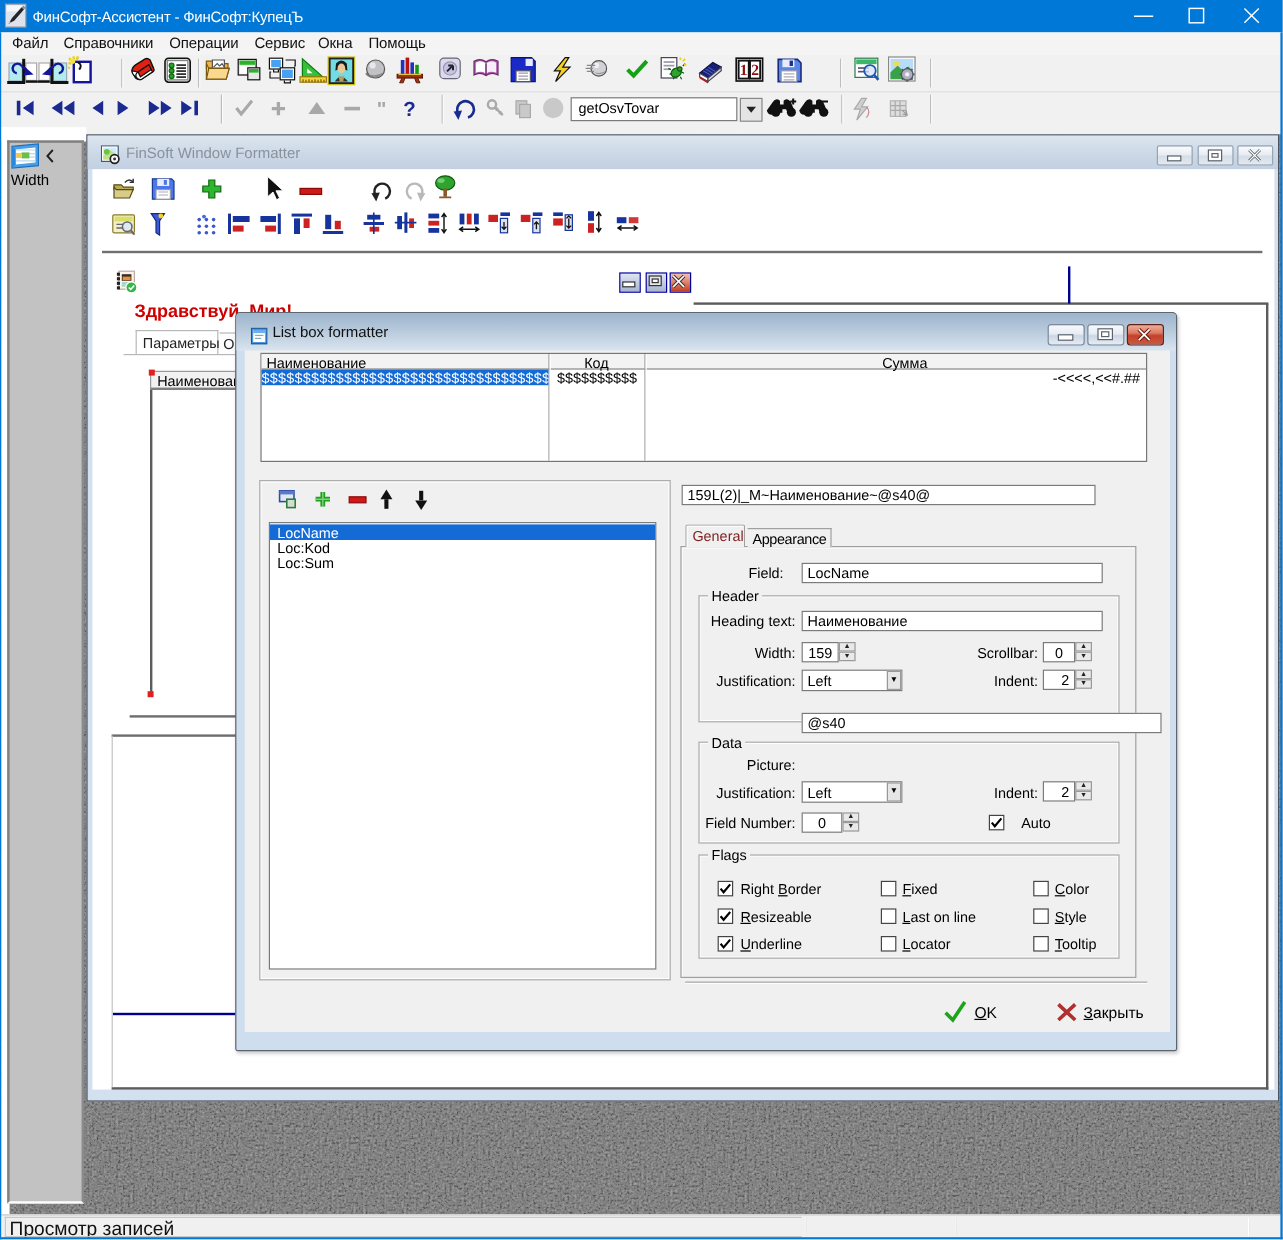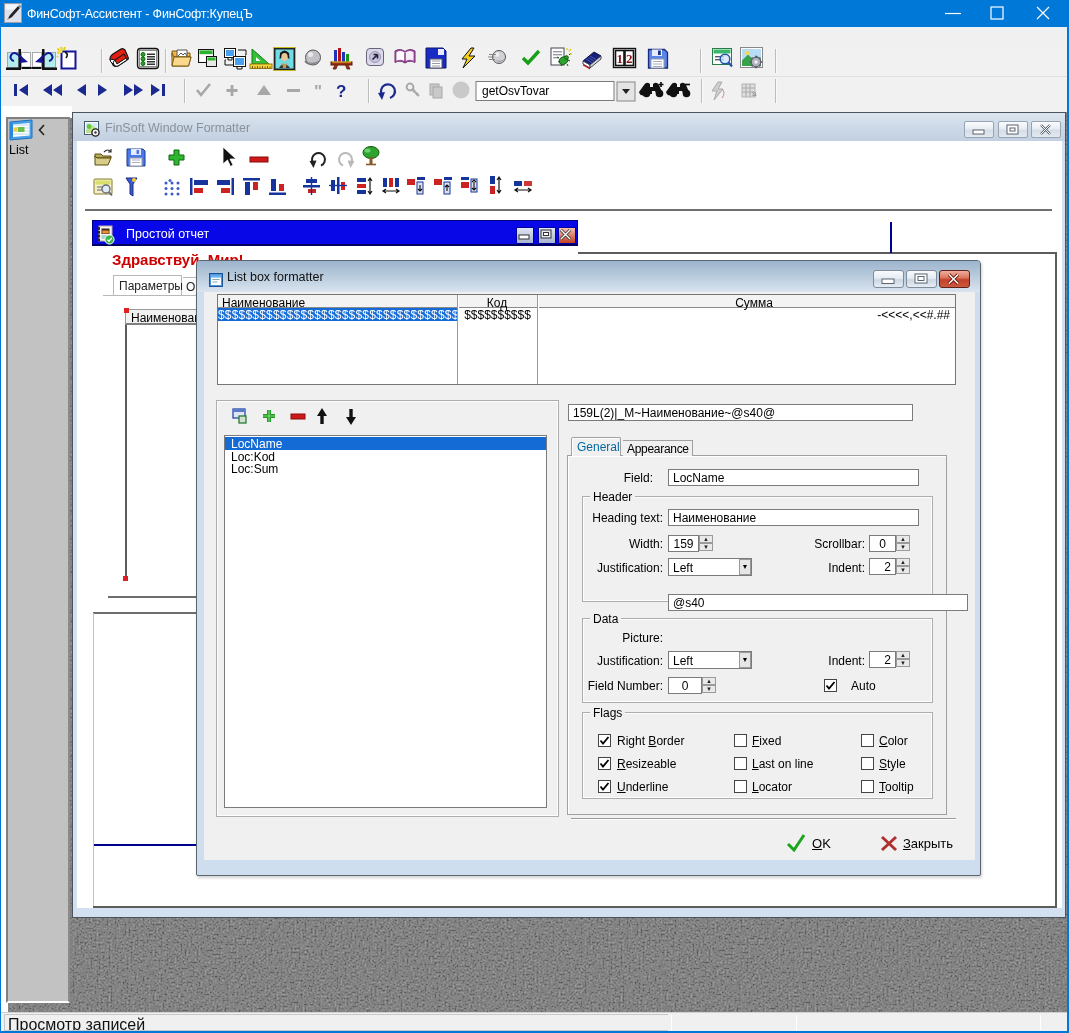--- a/index.html
+++ b/index.html
@@ -60,20 +60,28 @@
     <path d="M14 4 L6 13 L3 18 L8 15 L16 6 Z" fill="#23242a"></path>
     <path d="M14 4 L16 6 L17.5 4.5 L15.5 2.5 Z" fill="#8a8f9a"></path>
     <path d="M3 18 L5 16.5 L4.5 16 Z" fill="#fff"></path>
   </svg>
   <svg class="ab" style="left:930px;top:0" width="139" height="27">
     <line x1="15" y1="13.5" x2="31" y2="13.5" stroke="#fff" stroke-width="1.2"></line>
     <rect x="61" y="7" width="12" height="12" fill="none" stroke="#fff" stroke-width="1.2"></rect>
     <path d="M107 7 L119 19 M119 7 L107 19" stroke="#fff" stroke-width="1.2"></path>
   </svg>
 
+  <div class="ab" id="menubar">
+    <span class="mi" style="left:9px">Файл</span>
+    <span class="mi" style="left:52px">Справочники</span>
+    <span class="mi" style="left:140px">Операции</span>
+    <span class="mi" style="left:211px">Сервис</span>
+    <span class="mi" style="left:264px">Окна</span>
+    <span class="mi" style="left:306px">Помощь</span>
+  </div>
 
   <div class="ab" id="tb1"></div>
   <div class="ab" id="tb2"></div>
   <div class="ab" id="tbund"></div>
   <svg class="ab" style="left:0;top:46px" width="1069" height="30">
 
     <g stroke-width="1">
         <line x1="101.5" y1="3" x2="101.5" y2="27" stroke="#bdbdbd"></line>
         <line x1="102.5" y1="3" x2="102.5" y2="27" stroke="#fafafa"></line>
     <line x1="165.5" y1="3" x2="165.5" y2="27" stroke="#bdbdbd"></line>
@@ -359,21 +367,21 @@
           <feFuncG type="linear" slope="3.2" intercept="-1.1"></feFuncG>
           <feFuncB type="linear" slope="3.2" intercept="-1.1"></feFuncB>
         </feComponentTransfer>
       </filter>
     <rect width="1067" height="900" fill="#757575"></rect>
     <rect width="1067" height="900" filter="url(#nz)" opacity="0.4"></rect>
   </svg>
   <div class="ab" id="lstrip"></div>
   <div class="ab" style="left:1px;top:106px;width:71px;height:12px;background:#fff"></div>
   <div class="ab" id="lpanel"></div>
-  <div class="ab" id="listlbl">List</div>
+  <div class="ab" id="listlbl">Width</div>
   <svg class="ab" style="left:8px;top:119px" width="40" height="24">
     <path d="M2 3 L24 1 L24 19 L2 21 Z" fill="#4aa0e8" stroke="#1c70c0"></path>
     <path d="M5 5.5 L21.5 4 L21.5 16.5 L5 18 Z" fill="#fff"></path>
     <path d="M5 6 h16.5 M5 9 h16.5 M5 12 h16.5 M5 15 h16.5" stroke="#b8d8f0" stroke-width="1"></path>
     <rect x="10" y="8" width="6.5" height="5" fill="#6abe4a"></rect>
     <rect x="5.5" y="8.5" width="4" height="4" fill="#f0c84a"></rect>
     <path d="M2 3 L5 5.5 L5 18 L2 21 Z" fill="#2a88dc"></path>
     <path d="M36 6 L31.5 11 L36 16" stroke="#222" fill="none" stroke-width="1.6"></path>
   </svg>
 
@@ -536,23 +544,20 @@
 
   <div class="ab" style="left:578px;top:252px;width:479px;height:2px;background:#5c5c5c"></div>
   <div class="ab" style="left:1055px;top:253px;width:2px;height:655px;background:#5c5c5c"></div>
   <div class="ab" style="left:93px;top:906px;width:964px;height:2px;background:#5c5c5c"></div>
   <div class="ab" style="left:890px;top:222px;width:2px;height:31px;background:#000090"></div>
   <div class="ab" style="left:108px;top:596px;width:89px;height:2px;background:#6e6e6e"></div>
   <div class="ab" style="left:93px;top:612px;width:104px;height:2px;background:#6e6e6e"></div>
   <div class="ab" style="left:94px;top:844px;width:102px;height:1.5px;background:#000090"></div>
   <div class="ab" style="left:93px;top:613px;width:1px;height:293px;background:#c2c2c2"></div>
 
-  <div class="ab" id="pw">
-    <div class="ab" id="pwtext">Простой отчет</div>
-  </div>
   <svg class="ab" style="left:96px;top:225px" width="20" height="20">
     <rect x="3" y="1" width="13" height="15" fill="#f8f4ec" stroke="#c0a8a0"></rect>
     <rect x="5.5" y="3.5" width="8" height="5.5" fill="#3a2a22"></rect>
     <rect x="6.2" y="5.5" width="6.6" height="3" fill="#e8903a"></rect>
     <rect x="5.5" y="10" width="8" height="4" fill="#a8d8cc"></rect>
     <rect x="1.4" y="2.2" width="2.6" height="2.6" fill="#222"></rect>
       <rect x="1.4" y="6" width="2.6" height="2.6" fill="#222"></rect>
     <rect x="1.4" y="9.8" width="2.6" height="2.6" fill="#222"></rect>
       <rect x="1.4" y="13.6" width="2.6" height="2.6" fill="#222"></rect>
     <circle cx="13.5" cy="14.5" r="4.6" fill="#38b44a" stroke="#fff"></circle>
@@ -631,21 +636,21 @@
       <path d="M121 12 L131 12 L126 20 Z" fill="#111"></path>
         <rect x="124.3" y="4" width="3.4" height="8" fill="#111"></rect>
     </svg>
     <div class="ab" style="left:224px;top:435px;width:323px;height:373px;background:#fff;border:1px solid #7b7b7b"></div>
     <div class="ab" style="left:225px;top:437px;width:321px;height:13px;background:#156bd6;font-size:12px;color:#fff;padding-left:6px">LocName</div>
     <div class="ab" style="left:231px;top:451px;font-size:12px;color:#000;line-height:12px">Loc:Kod<br>Loc:Sum</div>
 
     <div class="edit" style="left:568px;top:404px;width:345px;height:17px;padding:1px 0 0 4px">159L(2)|_M~Наименование~@s40@</div>
 
     <div class="ab" style="left:567px;top:455px;width:380px;height:360px;background:#f0f0f0;border:1px solid #a0a0a0;box-shadow:inset 1px 1px 0 #fff"></div>
-    <div class="ab" style="left:571px;top:437px;width:50px;height:19px;background:#f0f0f0;border:1px solid #a0a0a0;border-bottom:none;border-radius:2px 2px 0 0;box-shadow:inset 1px 1px 0 #fff;font-size:12px;color:#0369a1;padding:2px 0 0 5px">General</div>
+    <div class="ab" style="left:571px;top:437px;width:50px;height:19px;background:#f0f0f0;border:1px solid #a0a0a0;border-bottom:none;border-radius:2px 2px 0 0;box-shadow:inset 1px 1px 0 #fff;font-size:12px;color:#7f1d1d;padding:2px 0 0 5px">General</div>
     <div class="ab" style="left:623px;top:440px;width:70px;height:16px;background:#f0f0f0;border-top:1px solid #a0a0a0;border-right:1px solid #a0a0a0;font-size:12px;color:#000;padding:1px 0 0 4px;letter-spacing:-0.3px">Appearance</div>
 
     <div class="lab" style="left:553px;top:471px;width:100px">Field:</div>
     <div class="edit" style="left:668px;top:469px;width:251px;height:17px;padding:1px 0 0 4px">LocName</div>
 
     <div class="gbox" style="left:582px;top:496px;width:351px;height:106px"></div>
     <div class="glab" style="left:590px;top:490px">Header</div>
     <div class="lab" style="left:563px;top:511px;width:100px">Heading text:</div>
     <div class="edit" style="left:668px;top:509px;width:251px;height:17px;padding:1px 0 0 4px">Наименование</div>
     <div class="lab" style="left:563px;top:537px;width:100px">Width:</div>

